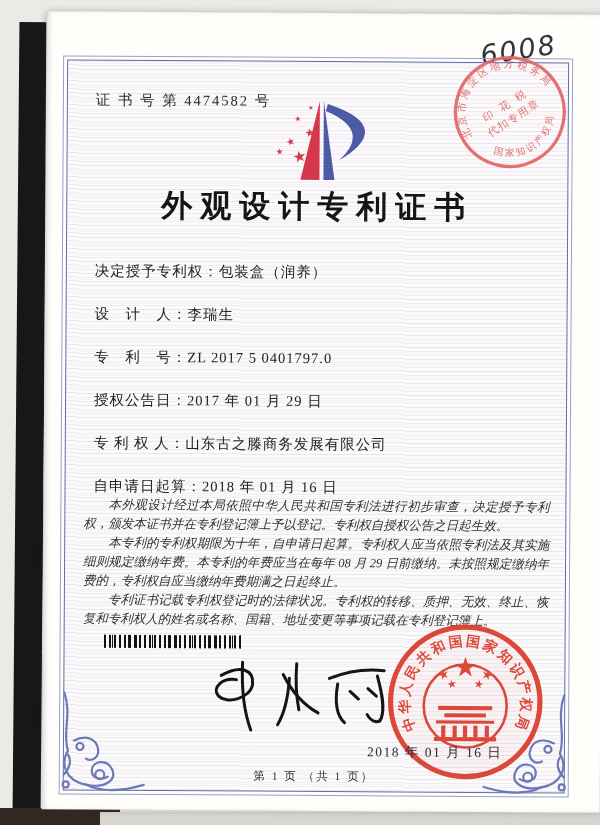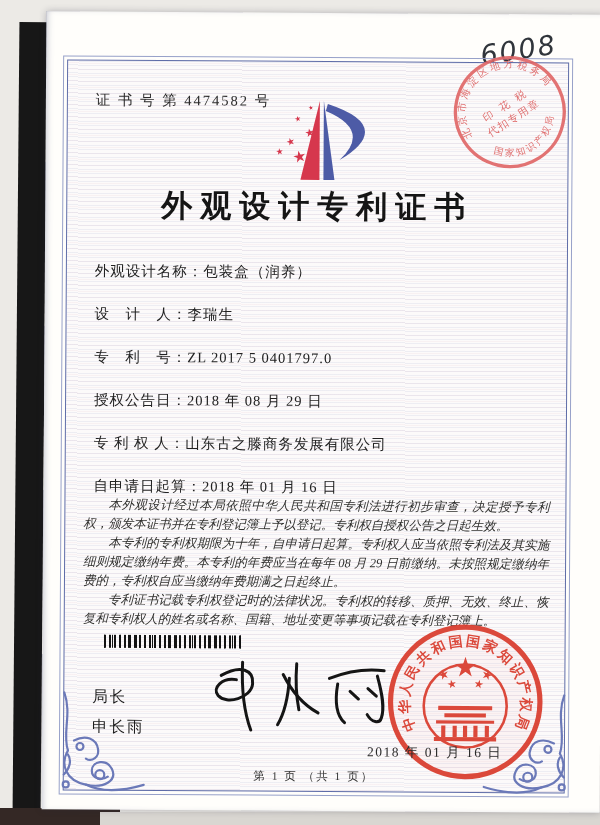--- a/index.html
+++ b/index.html
@@ -82,40 +82,36 @@
         <use href="#star" transform="translate(56,39) scale(0.45) rotate(-10)" fill="#d6374d"></use>
         <use href="#star" transform="translate(37,48) scale(0.40) rotate(-18)" fill="#d6374d"></use>
         <use href="#star" transform="translate(26,58) scale(0.35) rotate(-8)" fill="#d6374d"></use>
         <use href="#star" transform="translate(44,25) scale(0.30) rotate(-15)" fill="#d6374d"></use>
         <use href="#star" transform="translate(57,14) scale(0.24) rotate(-10)" fill="#d6374d"></use>
       </svg>
 
       <div class="title">外观设计专利证书</div>
 
       <div class="fields">
-        <div class="row"><span>外观设计名称：</span><span>包装盒（润养）</span></div>
+        <div class="row"><span>决定授予专利权：</span><span>包装盒（润养）</span></div>
         <div class="row"><span>设　计　人：</span><span>李瑞生</span></div>
         <div class="row"><span>专　利　号：</span><span>ZL 2017 5 0401797.0</span></div>
-        <div class="row"><span>授权公告日：</span><span>2018 年 08 月 29 日</span></div>
+        <div class="row"><span>授权公告日：</span><span>2017 年 01 月 29 日</span></div>
         <div class="row"><span>专 利 权 人：</span><span>山东古之滕商务发展有限公司</span></div>
         <div class="row"><span>自申请日起算：</span><span>2018 年 01 月 16 日</span></div>
       </div>
 
       <div class="paras">
         <p>本外观设计经过本局依照中华人民共和国专利法进行初步审查，决定授予专利权，颁发本证书并在专利登记簿上予以登记。专利权自授权公告之日起生效。</p>
         <p>本专利的专利权期限为十年，自申请日起算。专利权人应当依照专利法及其实施细则规定缴纳年费。本专利的年费应当在每年 08 月 29 日前缴纳。未按照规定缴纳年费的，专利权自应当缴纳年费期满之日起终止。</p>
         <p>专利证书记载专利权登记时的法律状况。专利权的转移、质押、无效、终止、恢复和专利权人的姓名或名称、国籍、地址变更等事项记载在专利登记簿上。</p>
       </div>
 
       <div class="barcode"></div>
 
-      <div class="director">
-        <div>局长</div>
-        <div>申长雨</div>
-      </div>
 
       <svg class="sig" width="210" height="90" viewBox="0 0 210 90">
         <g stroke="#151515" stroke-width="3" fill="none" stroke-linecap="round">
           <path d="M30,20 C50,10 63,16 61,30 C59,44 34,50 26,40 C20,32 31,22 45,25"></path>
           <path d="M52,8 C50,30 50,54 57,76"></path>
           <path d="M98,26 C96,44 92,60 84,72"></path>
           <path d="M92,22 C100,40 112,54 125,62"></path>
           <path d="M106,12 C104,28 104,44 106,58"></path>
           <path d="M138,28 C156,22 176,20 193,23"></path>
           <path d="M146,34 C142,52 144,66 151,73"></path>

